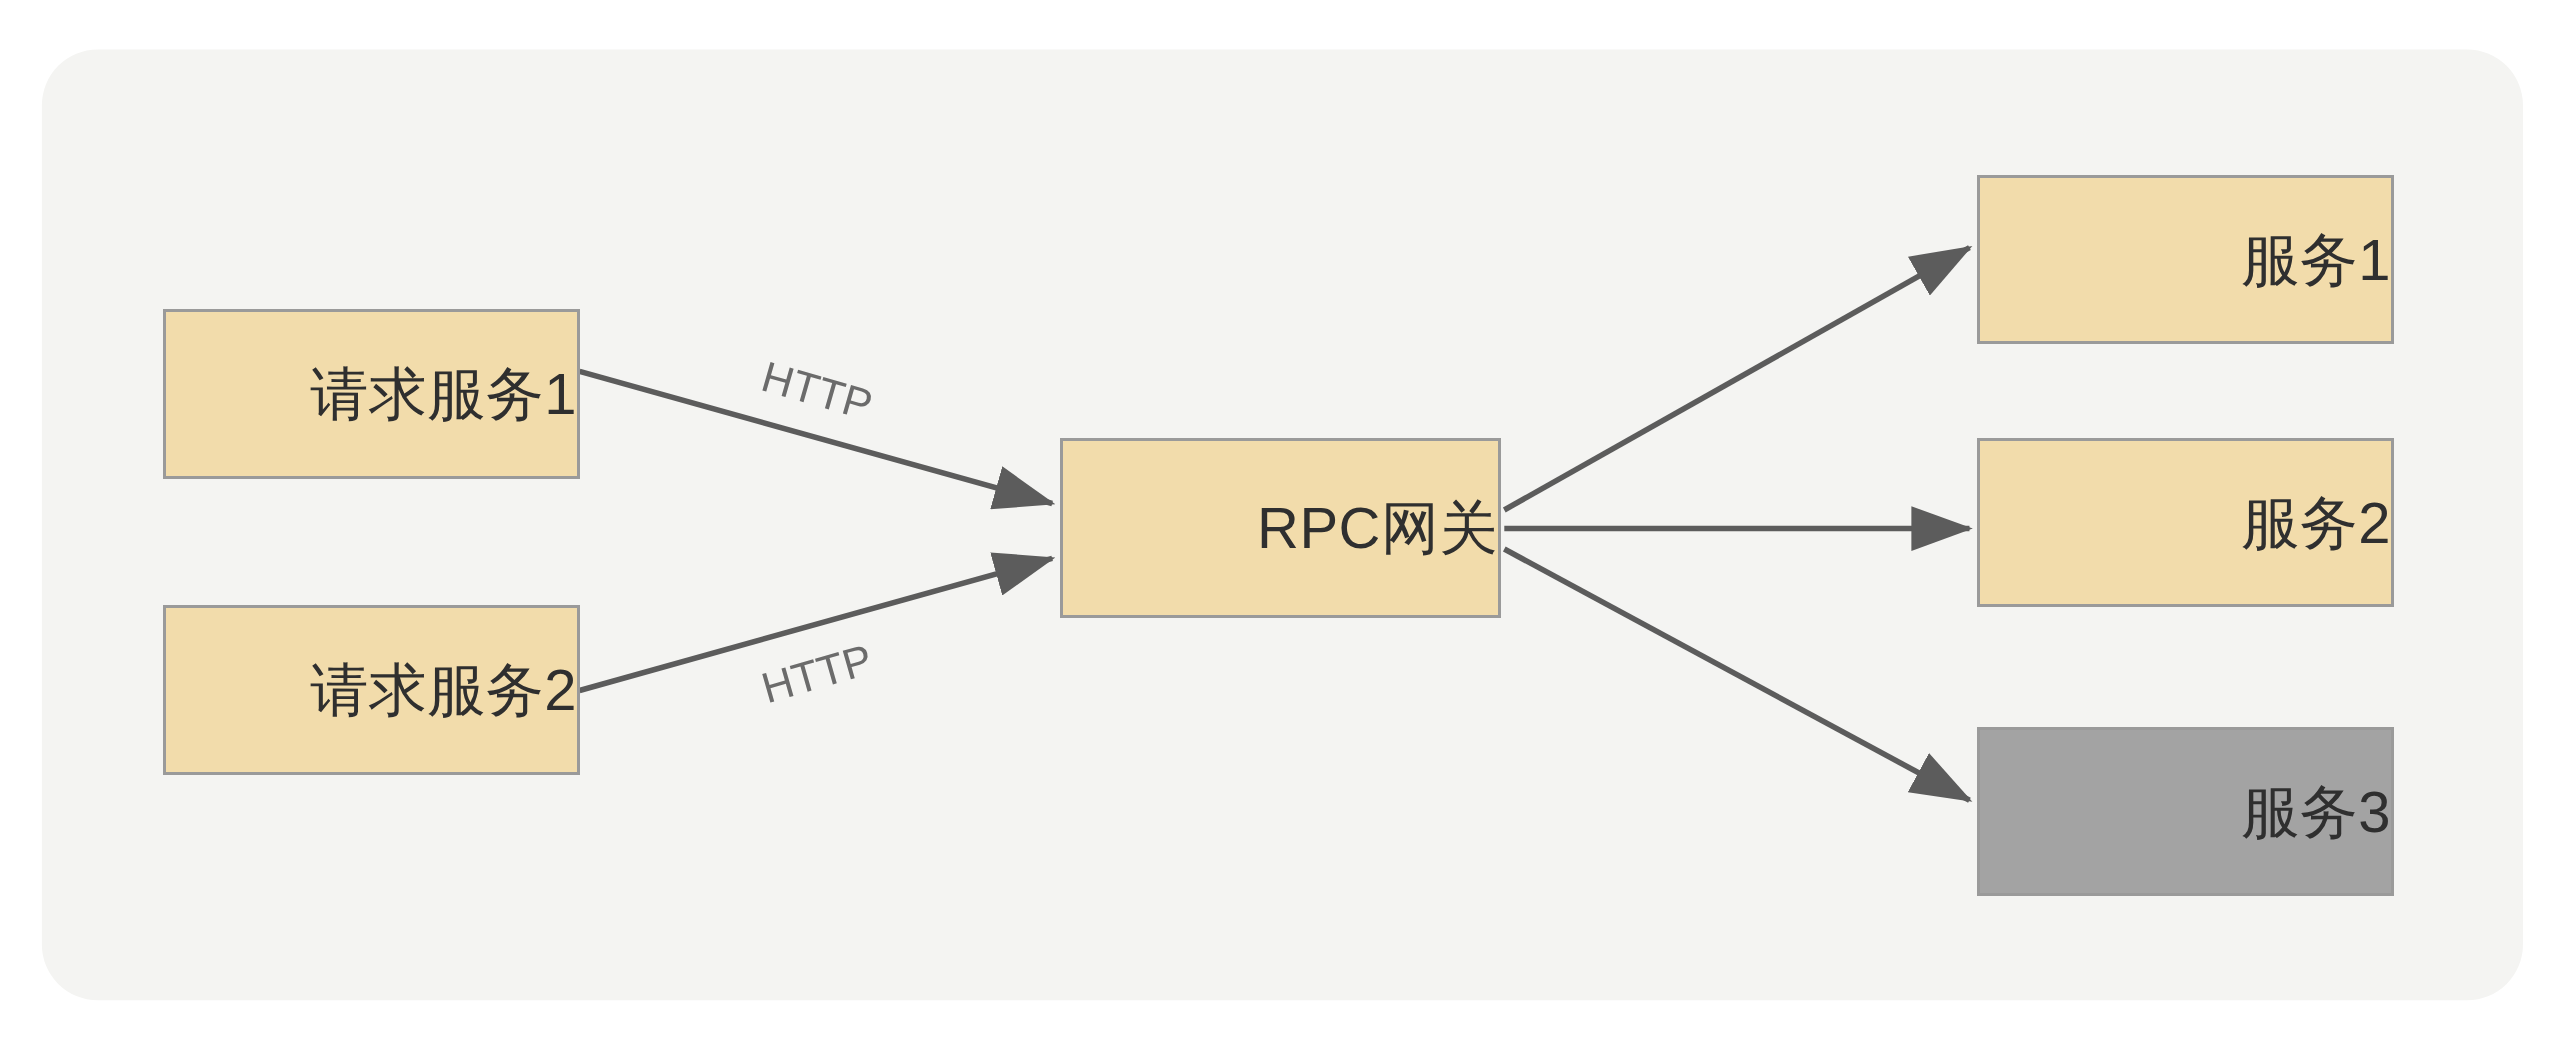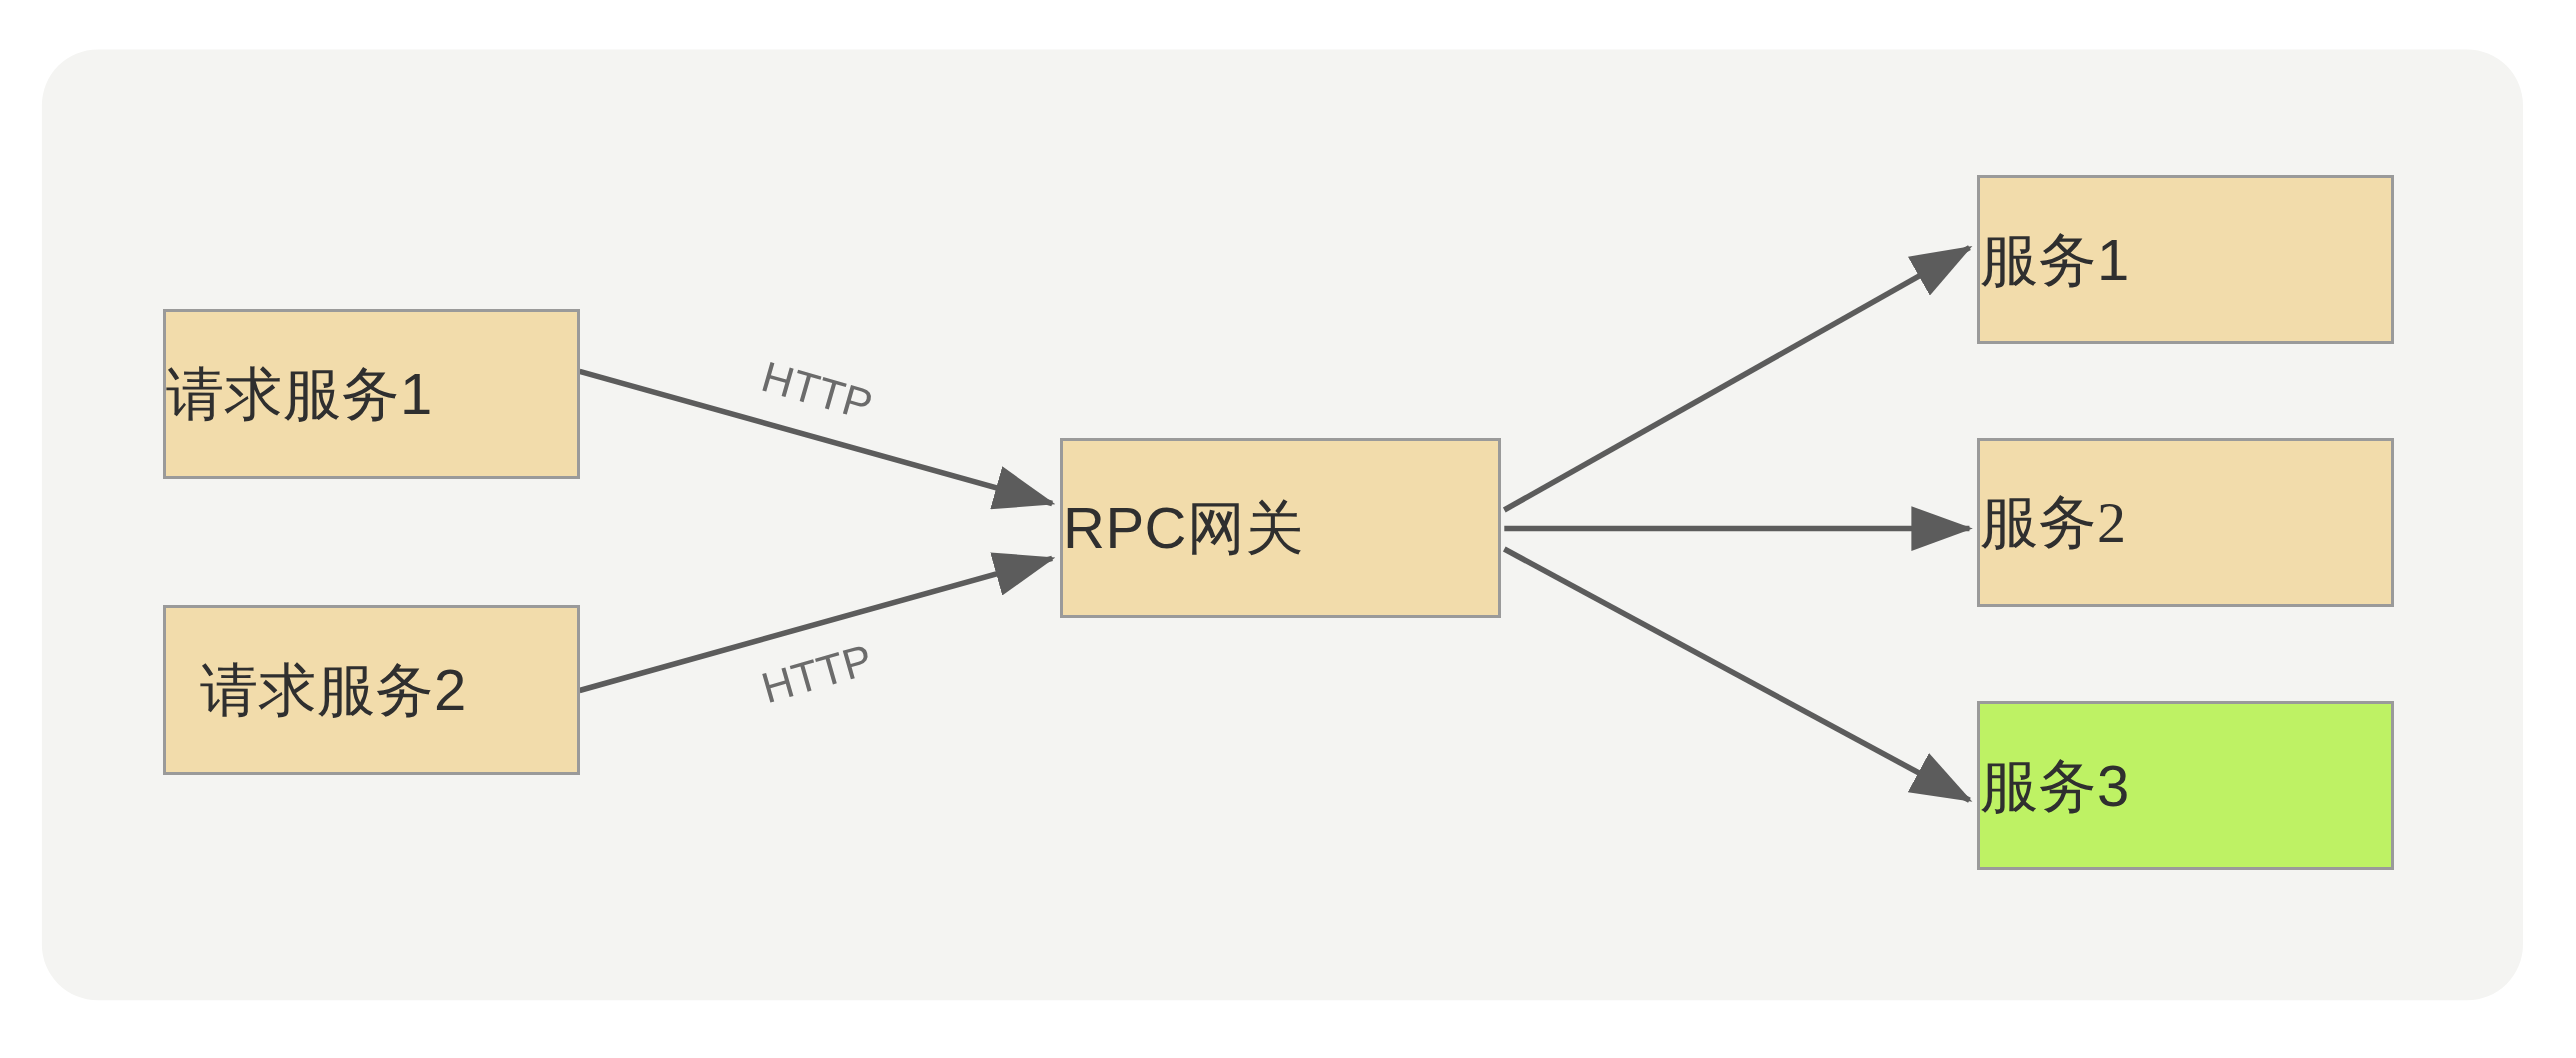--- a/index.html
+++ b/index.html
@@ -23,21 +23,21 @@
     left: 0;
     top: 0;
     width: 2576px;
     height: 1059px;
   }
   .node-box {
     position: absolute;
     box-sizing: border-box;
     display: flex;
     align-items: center;
-    justify-content: flex-start;
+    justify-content: flex-end;
     background: #f2dcab;
     border: 3.7px solid #9a9a9a;
   }
   .node-label {
     font-size: 58px;
     color: #2f2f2f;
     line-height: 1;
     white-space: nowrap;
     letter-spacing: 0.5px;
   }
@@ -82,25 +82,25 @@
   </div>
 
   <div class="node-box" style="left: 1060px; top: 438px; width: 441px; height: 180px; background: rgb(242, 220, 171); border-color: rgb(154, 154, 154);">
     <span class="node-label" style="color: rgb(47, 47, 47);">RPC网关</span>
   </div>
 
   <div class="node-box" style="left: 1977px; top: 175px; width: 417px; height: 169px; background: rgb(242, 220, 171); border-color: rgb(154, 154, 154);">
     <span class="node-label" style="color: rgb(47, 47, 47);">服务1</span>
   </div>
 
-  <div class="node-box" style="left: 1977px; top: 438px; width: 417px; height: 169px; background: rgb(242, 220, 171); border-color: rgb(154, 154, 154); font-family: Liberation Serif, serif;">
+  <div class="node-box" style="left: 1977px; top: 438px; width: 417px; height: 169px; background: rgb(242, 220, 171); border-color: rgb(154, 154, 154);">
     <span class="node-label" style="color: rgb(47, 47, 47);">服务2</span>
   </div>
 
-  <div class="node-box" style="left: 1977px; top: 701px; width: 417px; height: 169px; background: #bef264; border-color: rgb(154, 154, 154);">
+  <div class="node-box" style="left: 1977px; top: 727px; width: 417px; height: 169px; background: #a3a3a3; border-color: rgb(154, 154, 154);">
     <span class="node-label" style="color: rgb(47, 47, 47);">服务3</span>
   </div>
 
   <div class="edge-label" style="color: rgb(107, 107, 107); left: 817px; top: 391px; transform: translate(-50%, -50%) rotate(16deg);">HTTP</div>
 
   <div class="edge-label" style="color: rgb(107, 107, 107); left: 817px; top: 674px; transform: translate(-50%, -50%) rotate(-16deg);">HTTP</div>
 
 </div>
 
 

